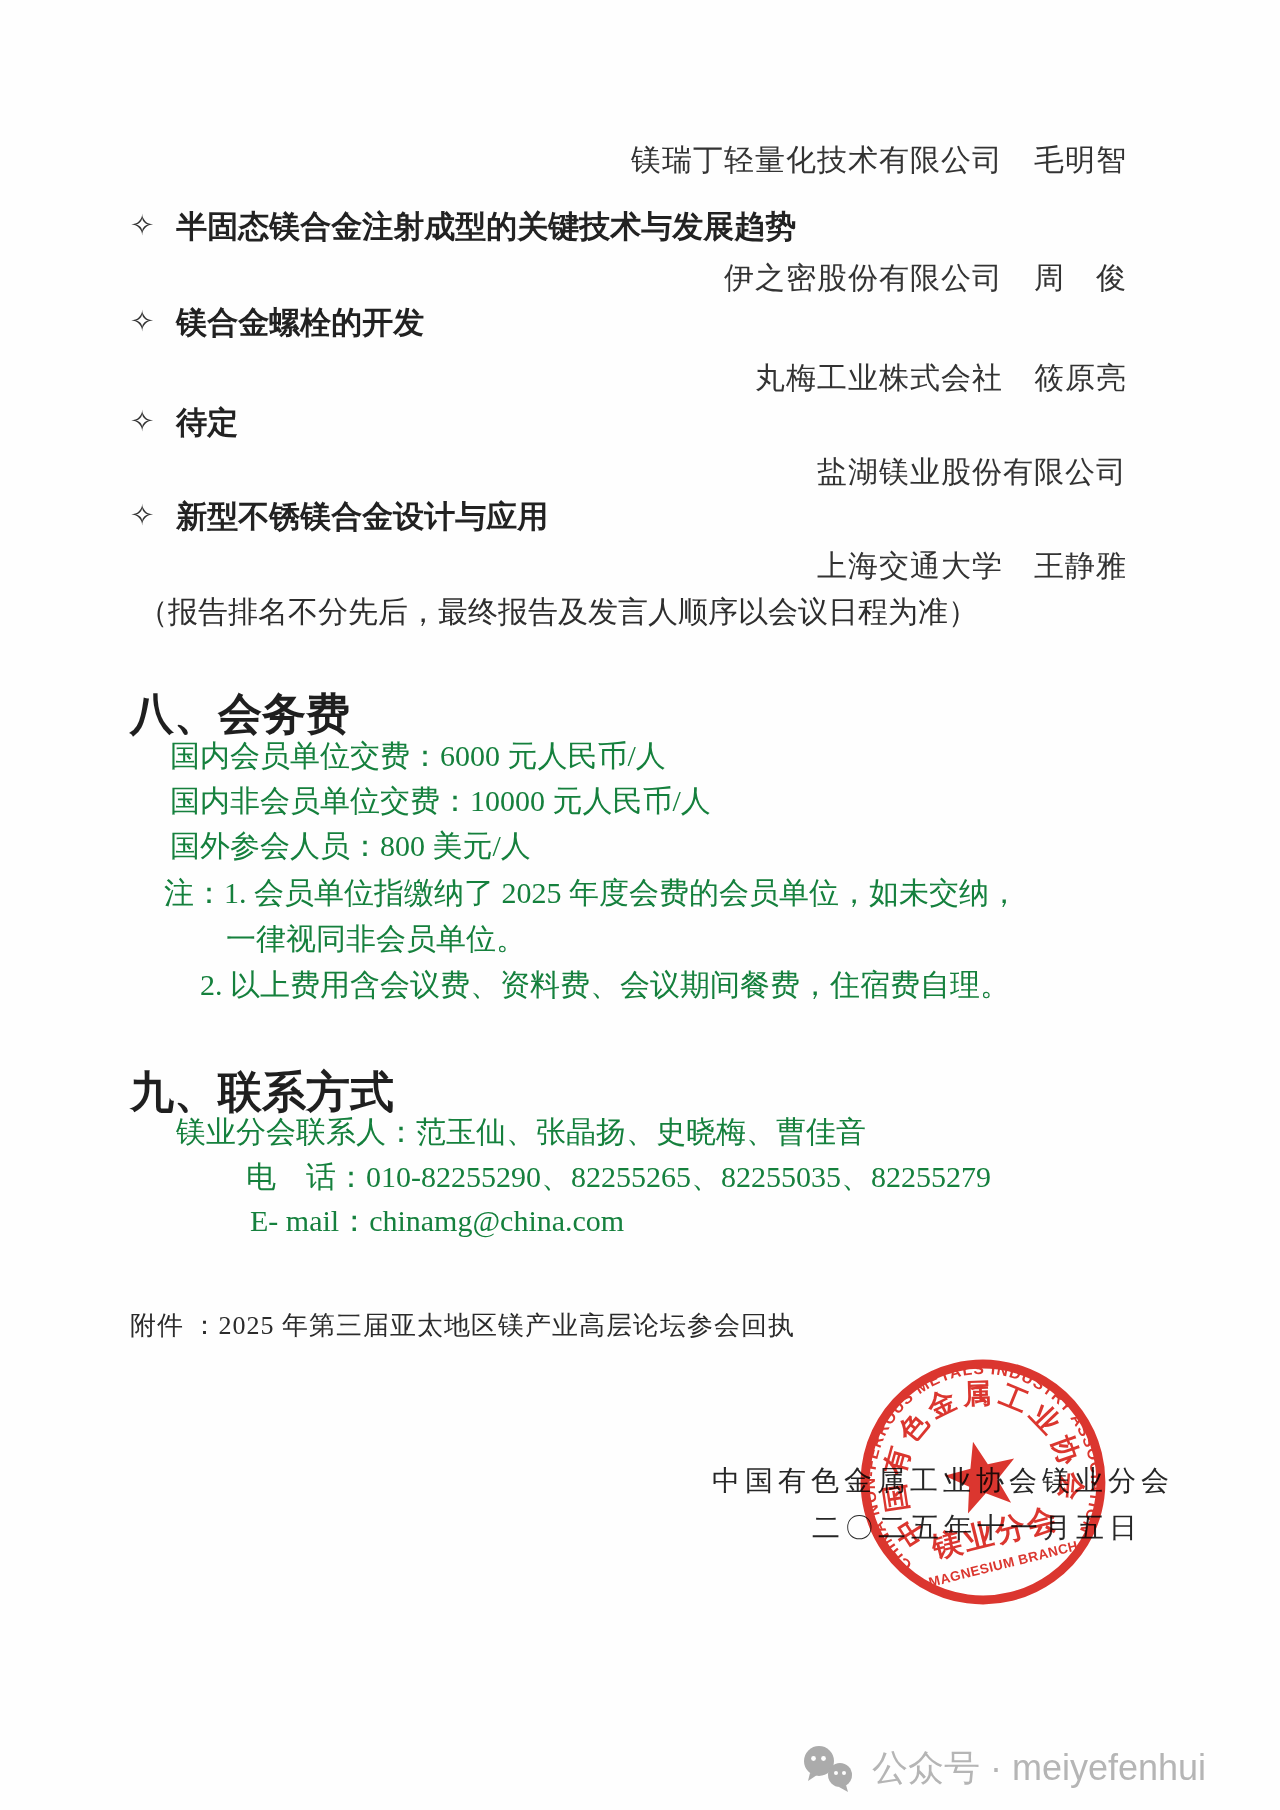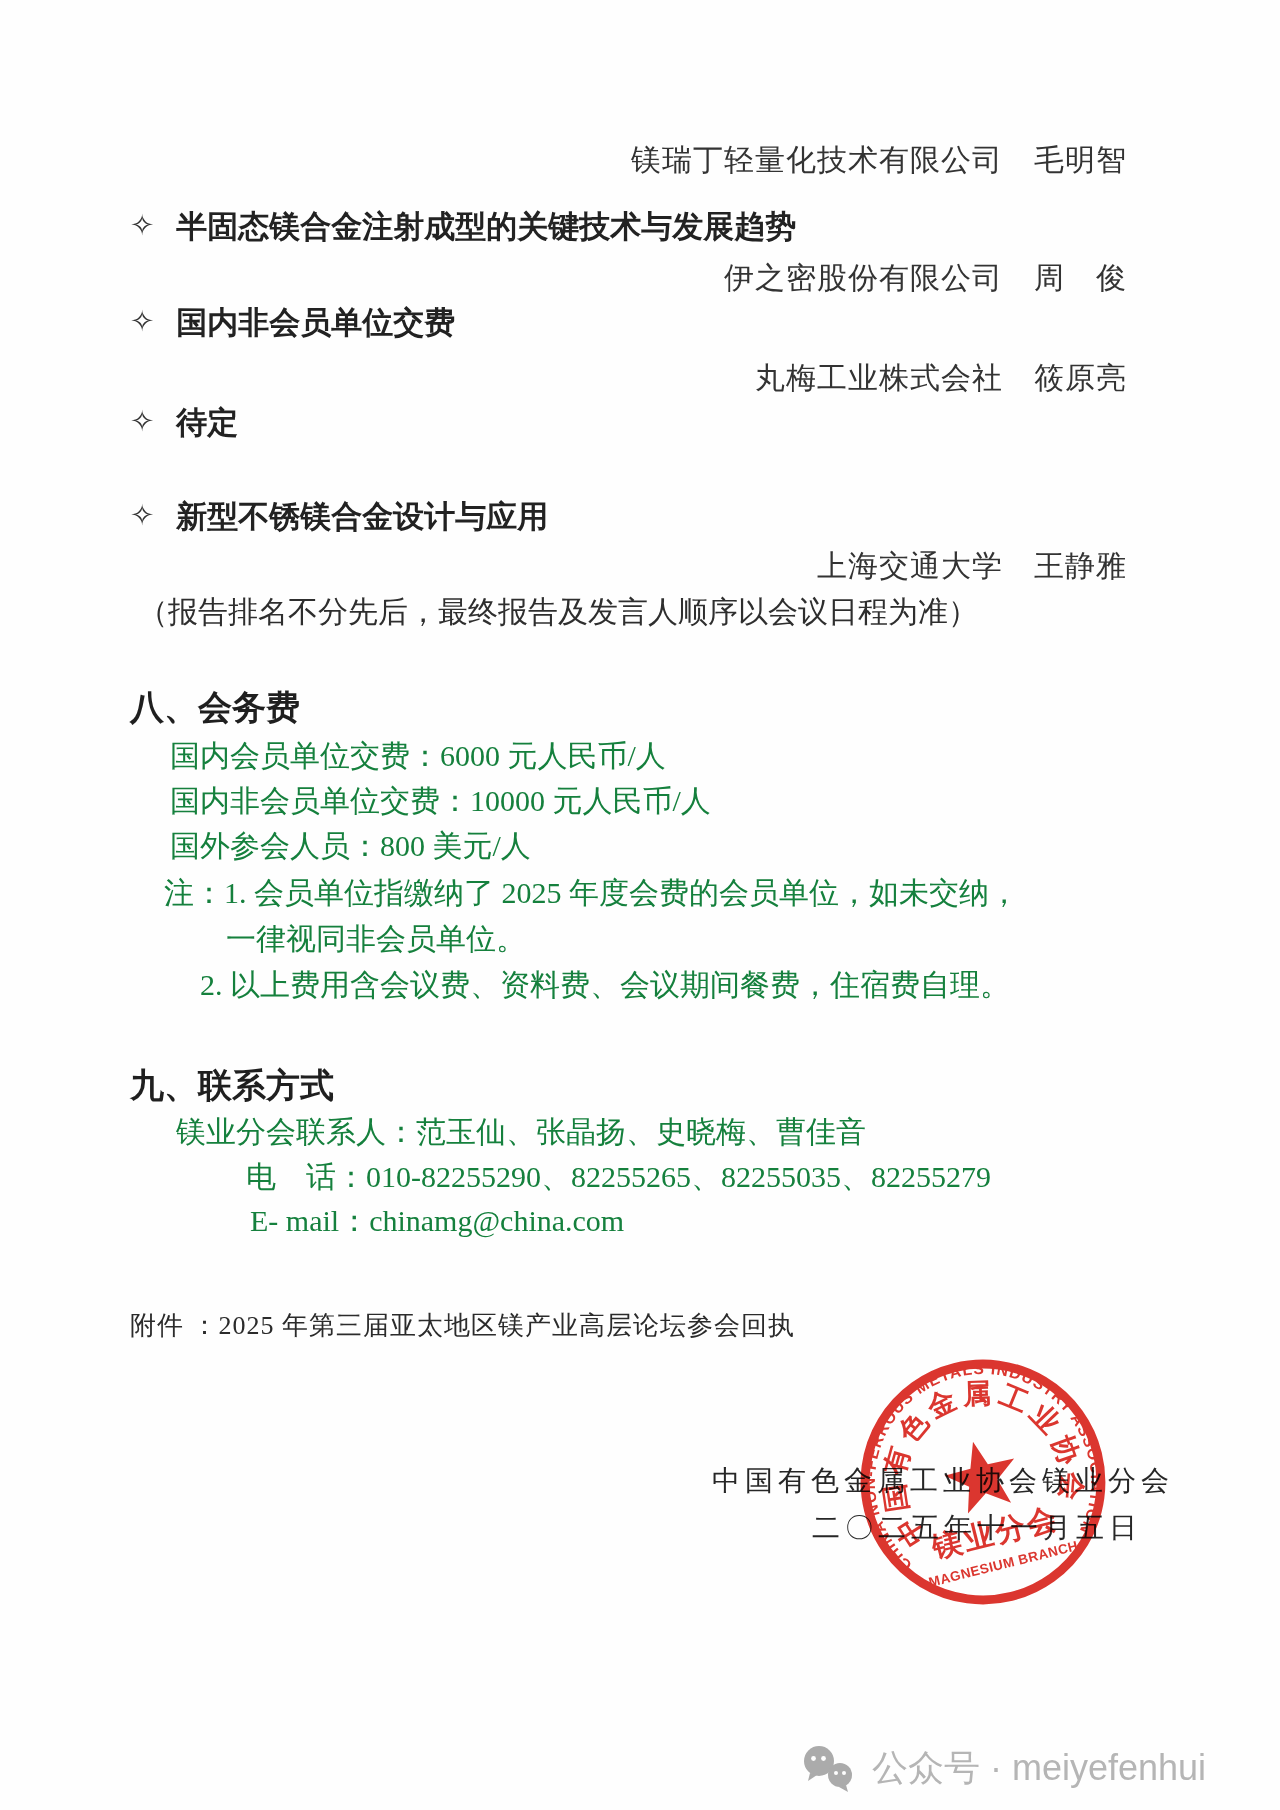--- a/index.html
+++ b/index.html
@@ -45,21 +45,21 @@
     left: 138px;
     font-size: 30px;
     color: #2e2e2e;
     white-space: nowrap;
   }
   .sec-heading {
     position: absolute;
     left: 130px;
     font-family: "Liberation Sans", "DejaVu Sans", sans-serif;
     font-weight: 700;
-    font-size: 34px;
+    font-size: 44px;
     color: #1f1f1f;
     white-space: nowrap;
   }
   .body-line {
     position: absolute;
     font-size: 30px;
     color: #15803d;
     white-space: nowrap;
   }
   .attachment-line {
@@ -111,27 +111,28 @@
 <div class="page">
 
   <div class="aff" style="top:140px">镁瑞丁轻量化技术有限公司　毛明智</div>
 
   <div class="item" style="top:206px">
     <span class="bullet">✧</span><span>半固态镁合金注射成型的关键技术与发展趋势</span>
   </div>
   <div class="aff" style="top:258px">伊之密股份有限公司　周　俊</div>
 
   <div class="item" style="top:302px">
-    <span class="bullet">✧</span><span>国内非会员单位交费</span>
+    <span class="bullet">✧</span><span>镁合金螺栓的开发</span>
   </div>
   <div class="aff" style="top:358px">丸梅工业株式会社　筱原亮</div>
 
   <div class="item" style="top:402px">
     <span class="bullet">✧</span><span>待定</span>
   </div>
+  <div class="aff" style="top:452px">盐湖镁业股份有限公司</div>
 
   <div class="item" style="top:496px">
     <span class="bullet">✧</span><span>新型不锈镁合金设计与应用</span>
   </div>
   <div class="aff" style="top:546px">上海交通大学　王静雅</div>
 
   <div class="ranking-note" style="top:592px">（报告排名不分先后，最终报告及发言人顺序以会议日程为准）</div>
 
   <div class="sec-heading" style="top:685px">八、会务费</div>
   <div class="body-line" style="top:736px; left:170px">国内会员单位交费：6000 元人民币/人</div>

